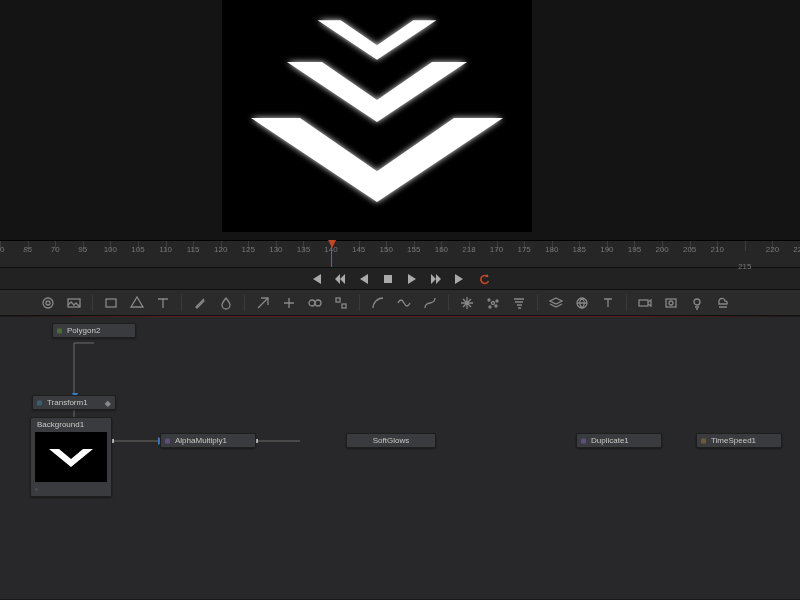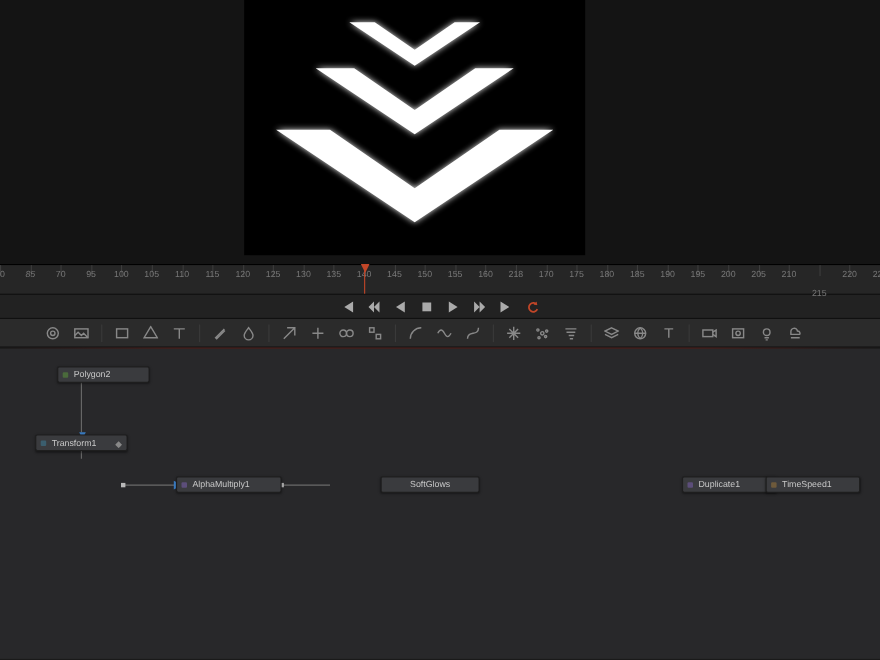--- a/index.html
+++ b/index.html
@@ -399,42 +399,52 @@
     <polygon class="port-in" points="741,204 749,204 745,212"></polygon>
 
     <rect class="port-out" x="110" y="122" width="4" height="4"></rect>
     <rect class="port-out" x="254" y="122" width="4" height="4"></rect>
     <rect class="port-out" x="434" y="122" width="4" height="4"></rect>
     <rect class="port-out" x="626" y="130" width="4" height="4"></rect>
     <rect class="port-out" x="670" y="122" width="4" height="4"></rect>
     <rect class="port-out" x="738" y="130" width="4" height="4"></rect>
   </svg>
 
-  <div class="node" style="left:52px; top:16px; width:84px">
+  <div class="node" style="left:52px; top:6px; width:84px">
     <span class="dot" style="background:#4a6a3b"></span>
     <span>Polygon2</span>
   </div>
 
   <div class="node" style="left:32px; top:78px; width:84px">
     <span class="dot" style="background:#3b5e6e"></span>
     <span>Transform1</span>
     <span style="position:absolute;right:4px;top:3px;color:#888">◆</span>
   </div>
 
+  <div class="node bg" style="left:30px; top:100px;">
+    <span>Background1</span>
+    <div class="thumb">
+      <svg viewBox="0 0 60 40" width="60" height="40">
+          <rect width="60" height="40" fill="#000"></rect>
+          <path d="M8 12 L30 30 L52 12 L42 12 L30 22 L18 12 Z" fill="#fff"></path>
+        </svg>
+    </div>
+    <div class="footer">◦</div>
+  </div>
 
   <div class="node" style="left:160px; top:116px; width:96px">
     <span class="dot" style="background:#5c4e7a"></span>
     <span>AlphaMultiply1</span>
   </div>
 
   <div class="node" style="left:346px; top:116px; width:90px; text-align:center; padding-left:8px">
     <span>SoftGlows</span>
   </div>
 
-  <div class="node" style="left:620px; top:116px; width:86px">
+  <div class="node" style="left:576px; top:116px; width:86px">
     <span class="dot" style="background:#5c4e7a"></span>
     <span>Duplicate1</span>
   </div>
 
   <div class="node" style="left:696px; top:116px; width:86px">
     <span class="dot" style="background:#6e5a3b"></span>
     <span>TimeSpeed1</span>
   </div>
 
 </div>

